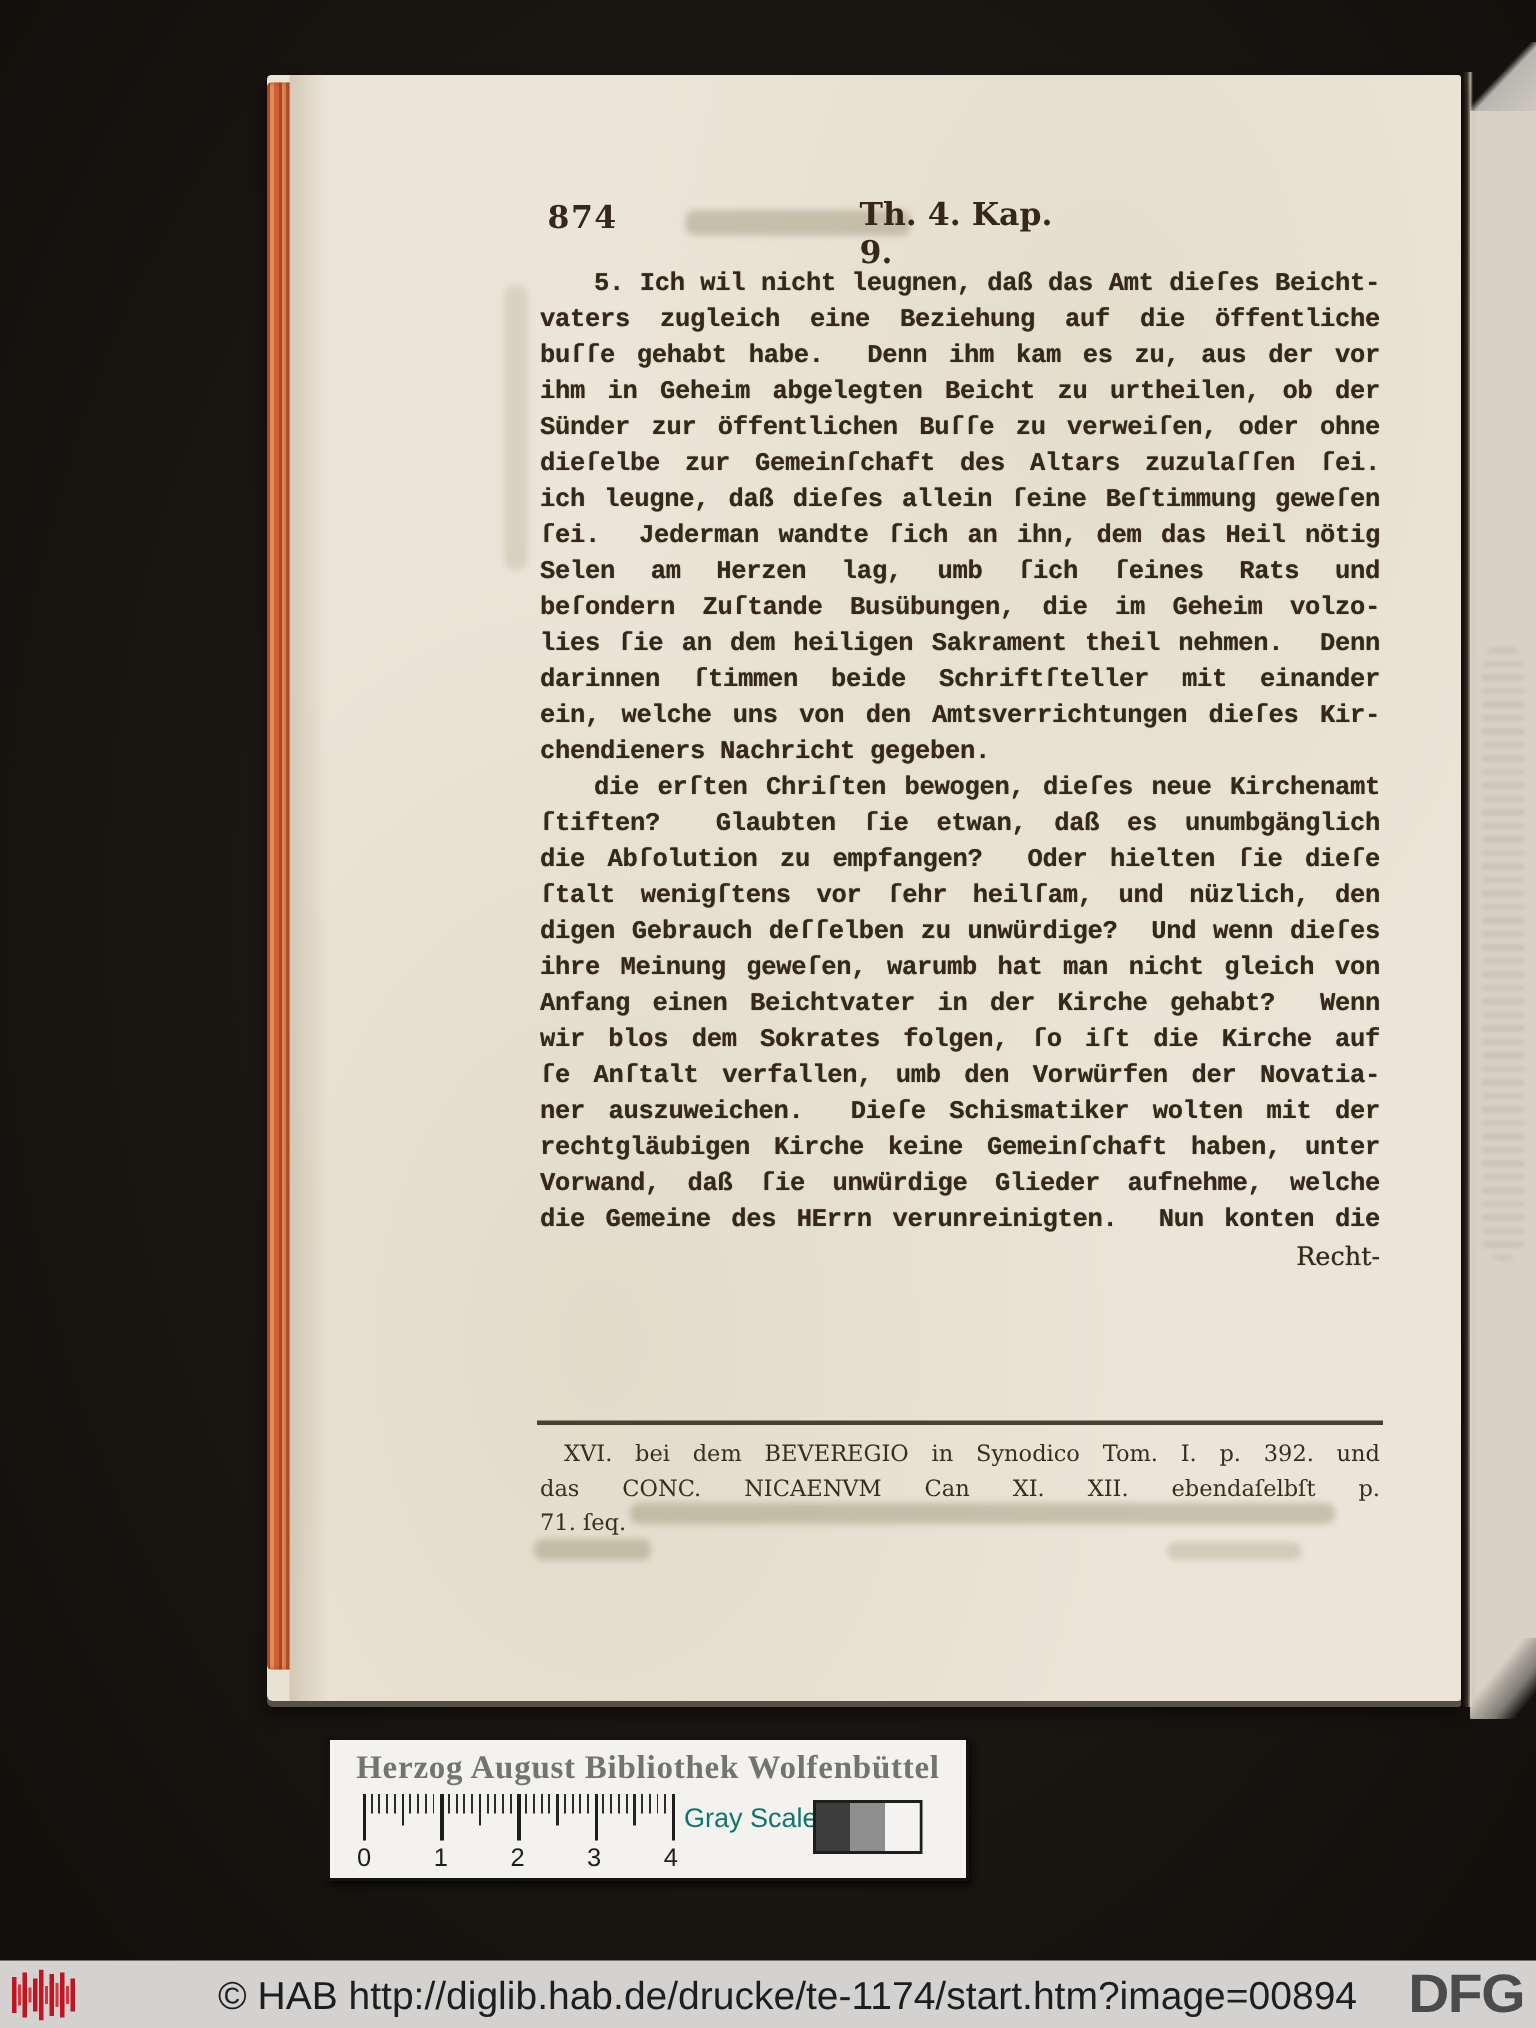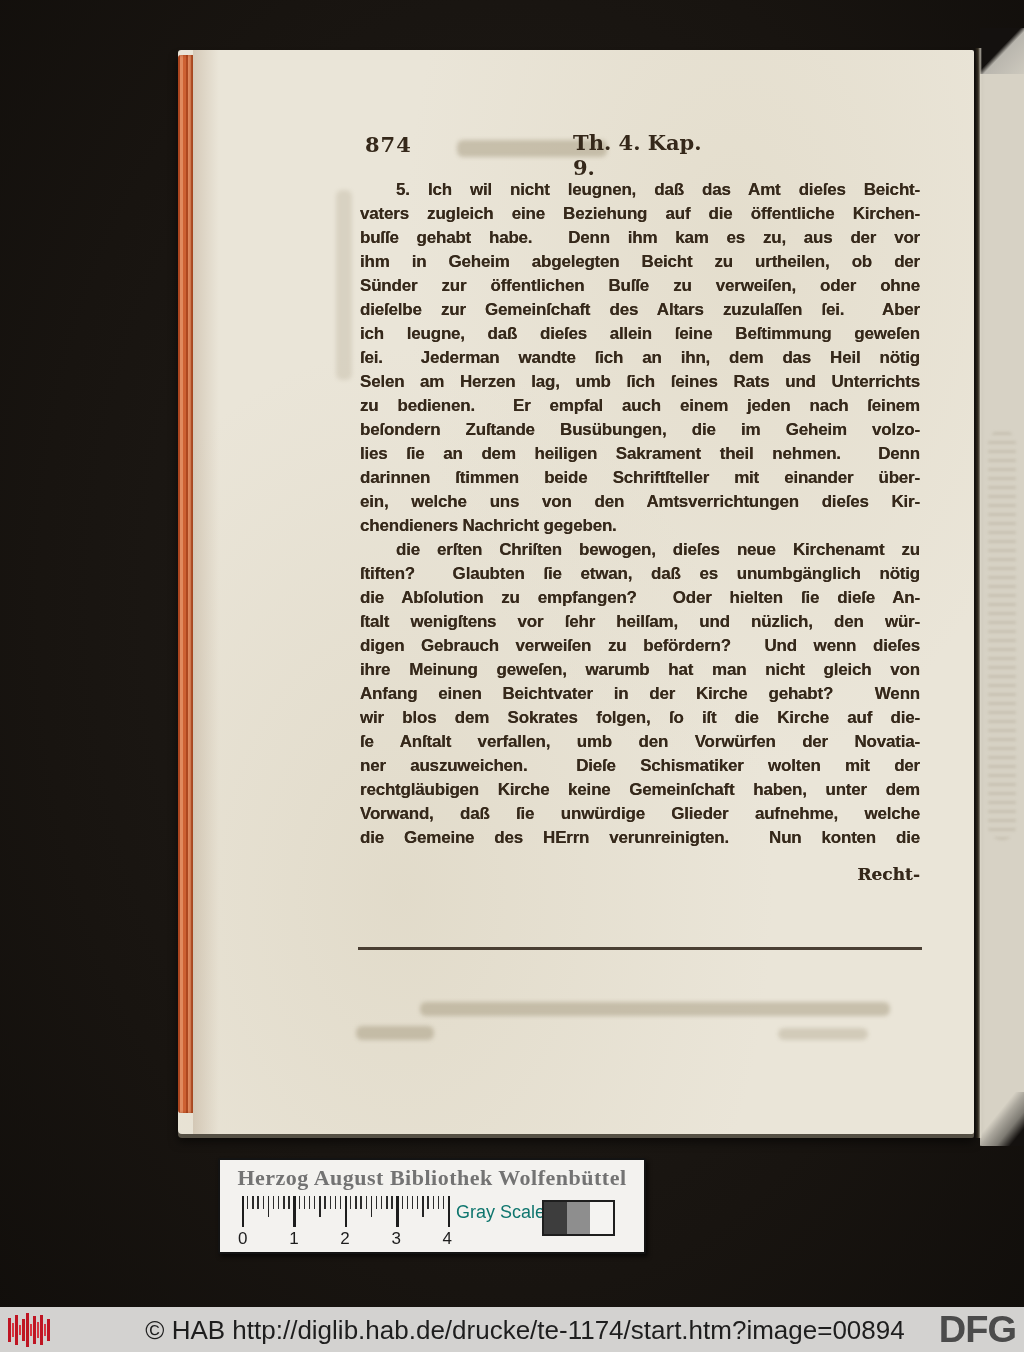--- a/index.html
+++ b/index.html
@@ -36,27 +36,27 @@
     background:linear-gradient(90deg,rgba(150,120,90,.25),rgba(0,0,0,0));}
 
   
   .page-number{position:absolute;left:9px;top:82px;font:700 21px "DejaVu Serif",serif;color:#35281a;letter-spacing:1px;}
   .chapter-heading{position:absolute;left:395px;top:80px;width:145px;font:700 21px "DejaVu Serif",serif;color:#35281a;}
 
   
   .textblock{position:absolute;left:182px;top:128px;width:560px;color:#35281a;}
   .para .line{
     height:24px;overflow:hidden;white-space:pre-wrap;
-    font-family:Liberation Sans, sans-serif;font-weight:700;font-size:17px;line-height:24px;
+    font-family:Liberation Mono, monospace;font-weight:700;font-size:17px;line-height:24px;
     letter-spacing:-0.2px;text-align:justify;text-align-last:justify;
     text-shadow:0 0 .6px rgba(52,39,26,.75);}
   .p5 .line:first-child,.p6 .line:first-child{text-indent:36px;}
   .p5 .line:last-child{text-align-last:left;}
-  .catchword{height:24px;font-family:"DejaVu Serif",serif;font-weight:700;font-size:17px;line-height:24px;
-    text-align:right;color:#35281a;text-shadow:0 0 .6px rgba(52,39,26,.75);margin-top:12px;}
+  .catchword{height:24px;font-family:"DejaVu Serif",serif;font-weight:400;font-size:17px;line-height:24px;
+    text-align:right;color:#35281a;text-shadow:0 0 .6px rgba(52,39,26,.75);}
 
   
   .fn-rule{position:absolute;left:180px;top:897px;width:564px;height:3px;background:#33281c;opacity:.88;}
   .footnote{position:absolute;left:182px;top:908px;width:560px;color:#3a2d1e;}
   .footnote .line{height:23px;overflow:hidden;white-space:pre-wrap;
     font-family:"DejaVu Serif",serif;font-size:15px;line-height:23px;
     text-align:justify;text-align-last:justify;}
   .footnote .line:first-child{text-indent:16px;}
   .footnote .line:last-child{text-align-last:left;}
 
@@ -125,46 +125,50 @@
       <div class="para p5">
           <div class="line">5. Ich wil nicht leugnen, daß das Amt dieſes Beicht-</div>
           <div class="line">vaters zugleich eine Beziehung auf die öffentliche Kirchen-</div>
           <div class="line">buſſe gehabt habe.  Denn ihm kam es zu, aus der vor</div>
           <div class="line">ihm in Geheim abgelegten Beicht zu urtheilen, ob der</div>
           <div class="line">Sünder zur öffentlichen Buſſe zu verweiſen, oder ohne</div>
           <div class="line">dieſelbe zur Gemeinſchaft des Altars zuzulaſſen ſei.  Aber</div>
           <div class="line">ich leugne, daß dieſes allein ſeine Beſtimmung geweſen</div>
           <div class="line">ſei.  Jederman wandte ſich an ihn, dem das Heil nötig</div>
           <div class="line">Selen am Herzen lag, umb ſich ſeines Rats und Unterrichts</div>
-          <div class="line">zu bedienen.  Er empfal auch einem jeden nach ſeinem</div>
           <div class="line">beſondern Zuſtande Busübungen, die im Geheim volzo-</div>
           <div class="line">lies ſie an dem heiligen Sakrament theil nehmen.  Denn</div>
           <div class="line">darinnen ſtimmen beide Schriftſteller mit einander über-</div>
           <div class="line">ein, welche uns von den Amtsverrichtungen dieſes Kir-</div>
           <div class="line">chendieners Nachricht gegeben.</div>
         </div>
       <div class="para p6">
           <div class="line">die erſten Chriſten bewogen, dieſes neue Kirchenamt zu</div>
           <div class="line">ſtiften?  Glaubten ſie etwan, daß es unumbgänglich nötig</div>
           <div class="line">die Abſolution zu empfangen?  Oder hielten ſie dieſe An-</div>
           <div class="line">ſtalt wenigſtens vor ſehr heilſam, und nüzlich, den wür-</div>
-          <div class="line">digen Gebrauch verweiſen zu befördern?  Und wenn dieſes</div>
+          <div class="line">digen Gebrauch deſſelben zu unwürdige?  Und wenn dieſes</div>
           <div class="line">ihre Meinung geweſen, warumb hat man nicht gleich von</div>
           <div class="line">Anfang einen Beichtvater in der Kirche gehabt?  Wenn</div>
           <div class="line">wir blos dem Sokrates folgen, ſo iſt die Kirche auf die-</div>
           <div class="line">ſe Anſtalt verfallen, umb den Vorwürfen der Novatia-</div>
           <div class="line">ner auszuweichen.  Dieſe Schismatiker wolten mit der</div>
           <div class="line">rechtgläubigen Kirche keine Gemeinſchaft haben, unter dem</div>
           <div class="line">Vorwand, daß ſie unwürdige Glieder aufnehme, welche</div>
           <div class="line">die Gemeine des HErrn verunreinigten.  Nun konten die</div>
         </div>
       <div class="catchword">Recht-</div>
     </div>
 
     <div class="fn-rule"></div>
+    <div class="footnote">
+        <div class="line">XVI. bei dem BEVEREGIO in Synodico Tom. I. p. 392. und</div>
+        <div class="line">das CONC. NICAENVM Can XI. XII. ebendaſelbſt p.</div>
+        <div class="line">71. ſeq.</div>
+      </div>
   </div>
 
   <div class="card">
     <div class="card-title">Herzog August Bibliothek Wolfenbüttel</div>
     <div class="ruler">
       <div class="ticks-mm"></div>
       <div class="ticks-half"></div>
       <div class="ticks-cm"></div>
       <div class="ruler-nums">
           <div class="line">0</div>

